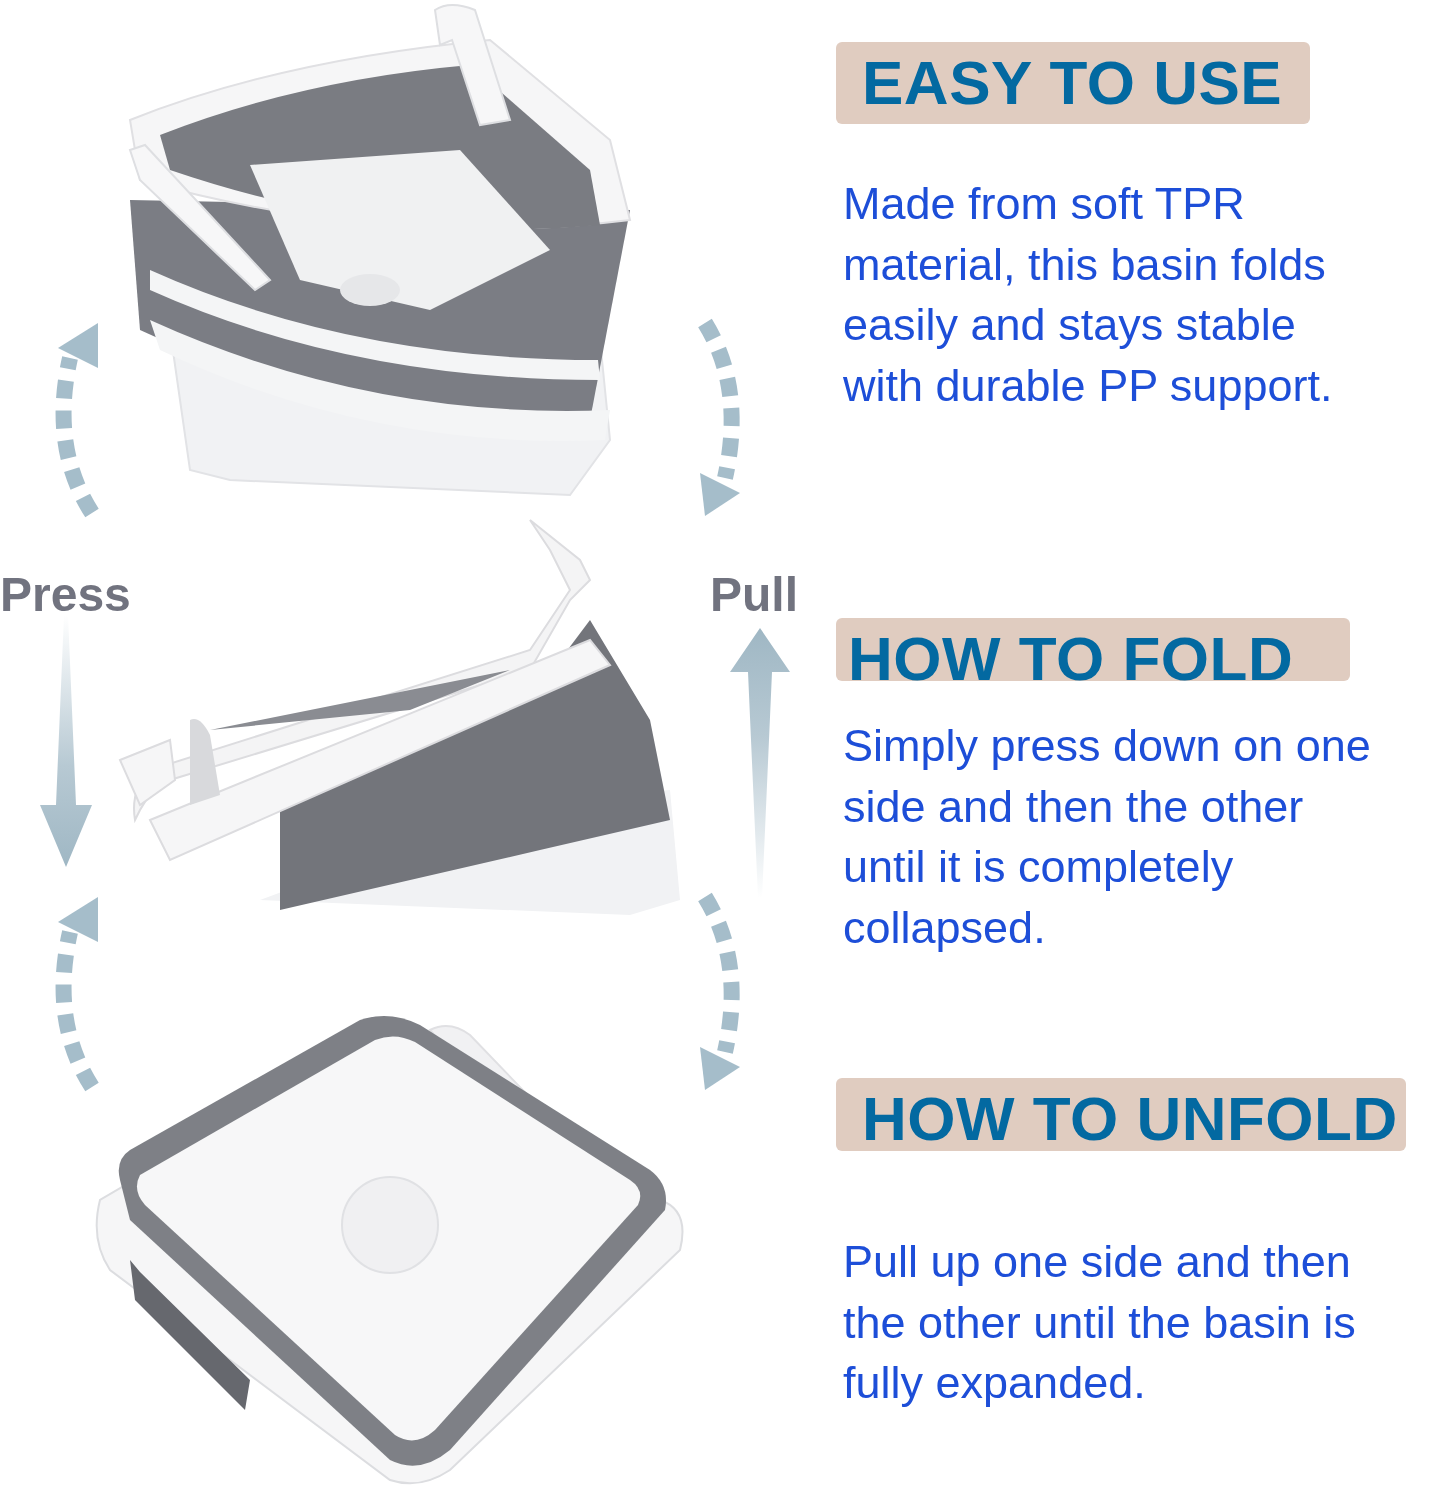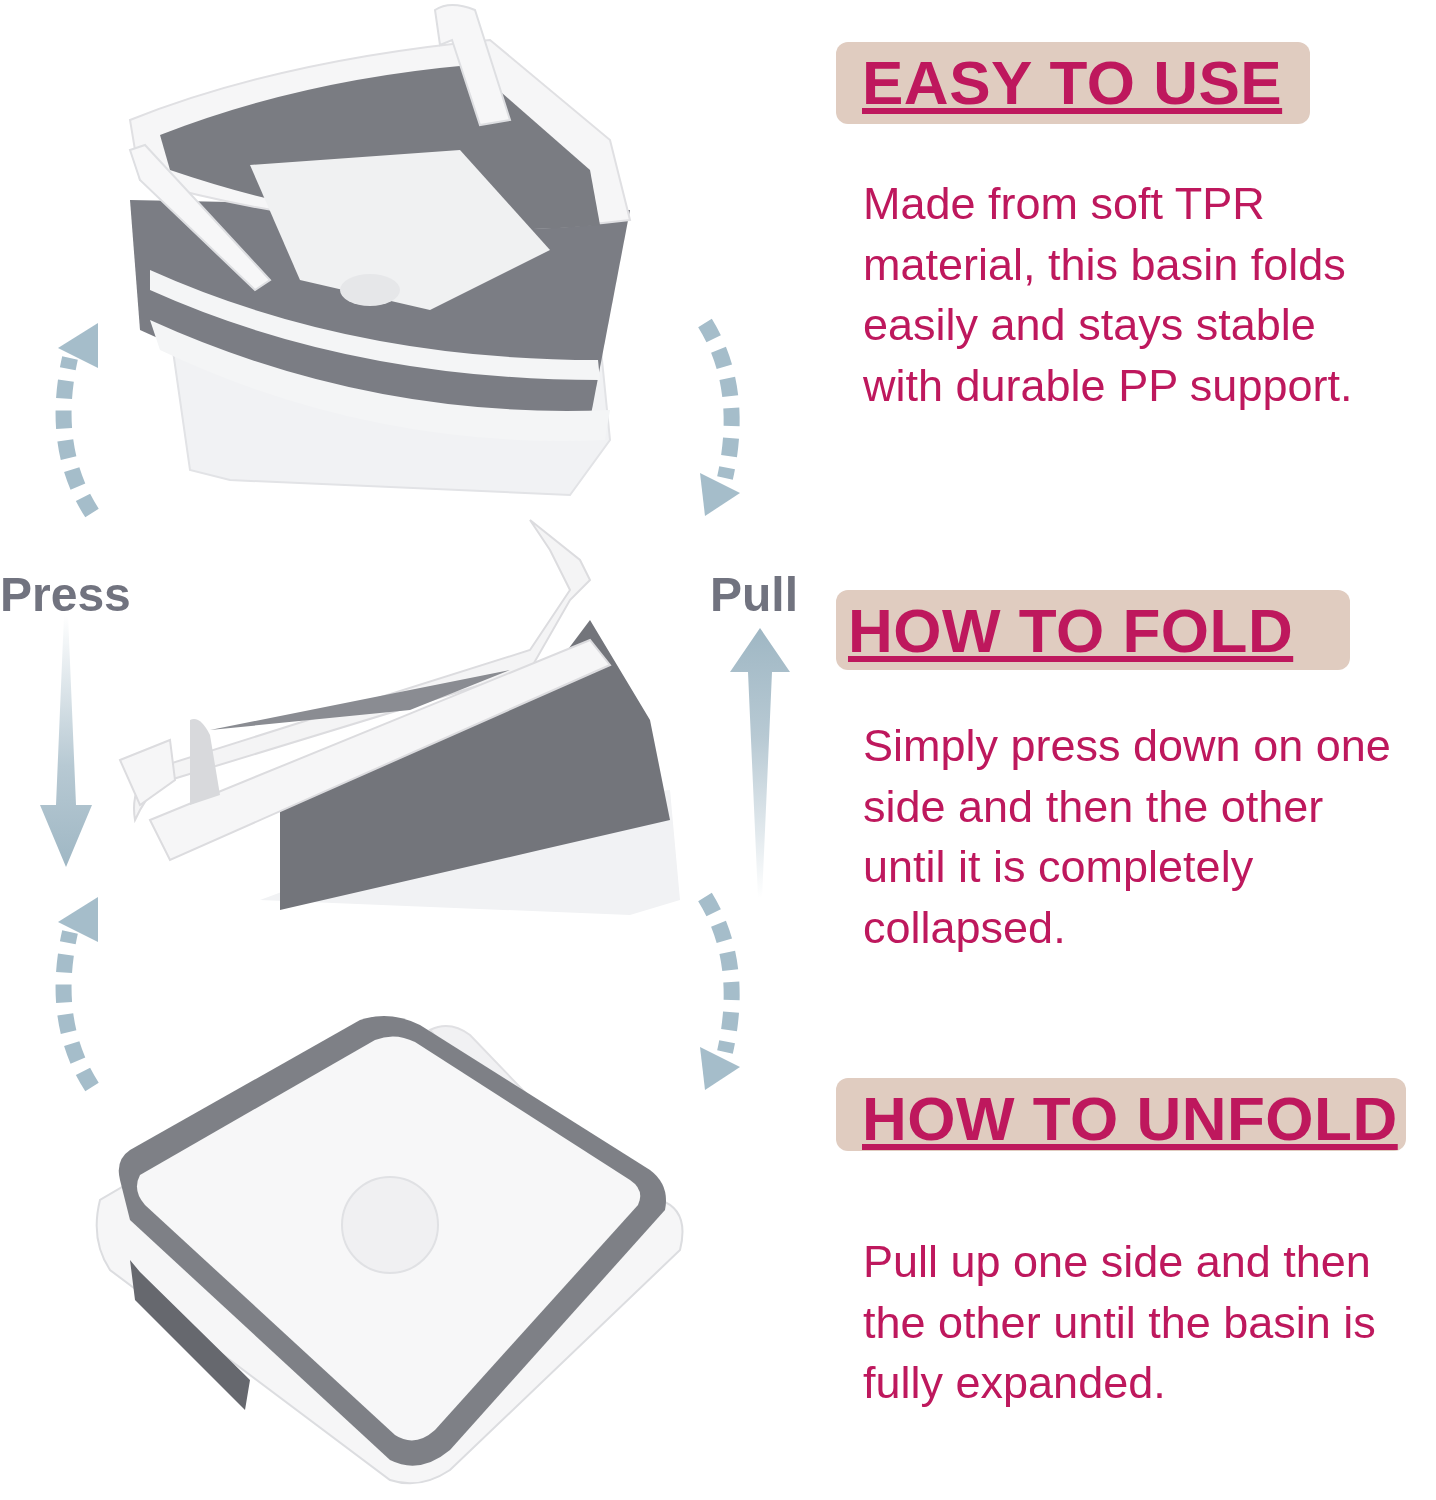--- a/index.html
+++ b/index.html
@@ -1,34 +1,34 @@
 <!DOCTYPE html>
 <html><head>
 <meta charset="utf-8">
 <style>
   html, body { margin:0; padding:0; background:#ffffff; }
   body { width:1436px; height:1500px; position:relative; overflow:hidden;
          font-family:"Liberation Sans", sans-serif; }
-  .pill { position:absolute; background:#e0ccc0; border-radius:12px;
-          color:#be185d; font-weight:bold; font-size:62px; line-height:82px;
-          padding-left:26px; box-sizing:border-box; letter-spacing:0.5px; white-space:nowrap;text-decoration:underline; }
-  .para { position:absolute; left:863px; color:#be185d; font-size:45px; line-height:60.5px; white-space:pre-line; }
+  .pill { position:absolute; background:#e0ccc0; border-radius:6px;
+          color:#0369a1; font-weight:bold; font-size:62px; line-height:82px;
+          padding-left:26px; box-sizing:border-box; letter-spacing:0.5px; white-space:nowrap; }
+  .para { position:absolute; left:843px; color:#1d4ed8; font-size:45px; line-height:60.5px; white-space:pre-line; }
   .label { position:absolute; color:#71737f; font-weight:bold; font-size:48px; }
   svg { position:absolute; overflow:visible; }
 </style>
 </head>
 <body>
 
 <div class="pill" style="left:836px; top:42px; width:474px; height:82px;">EASY TO USE</div>
 <div class="para" style="top:174px;">Made from soft TPR
 material, this basin folds
 easily and stays stable
 with durable PP support.</div>
 
-<div class="pill" style="left:836px; top:590px; width:514px; height:80px;padding-left:12px;">HOW TO FOLD</div>
+<div class="pill" style="left:836px; top:618px; width:514px; height:63px;padding-left:12px;">HOW TO FOLD</div>
 <div class="para" style="top:716px;">Simply press down on one
 side and then the other
 until it is completely
 collapsed.</div>
 
 <div class="pill" style="left:836px; top:1078px; width:570px; height:73px;">HOW TO UNFOLD</div>
 <div class="para" style="top:1220px;margin-top:12px;">Pull up one side and then
 the other until the basin is
 fully expanded.</div>
 

